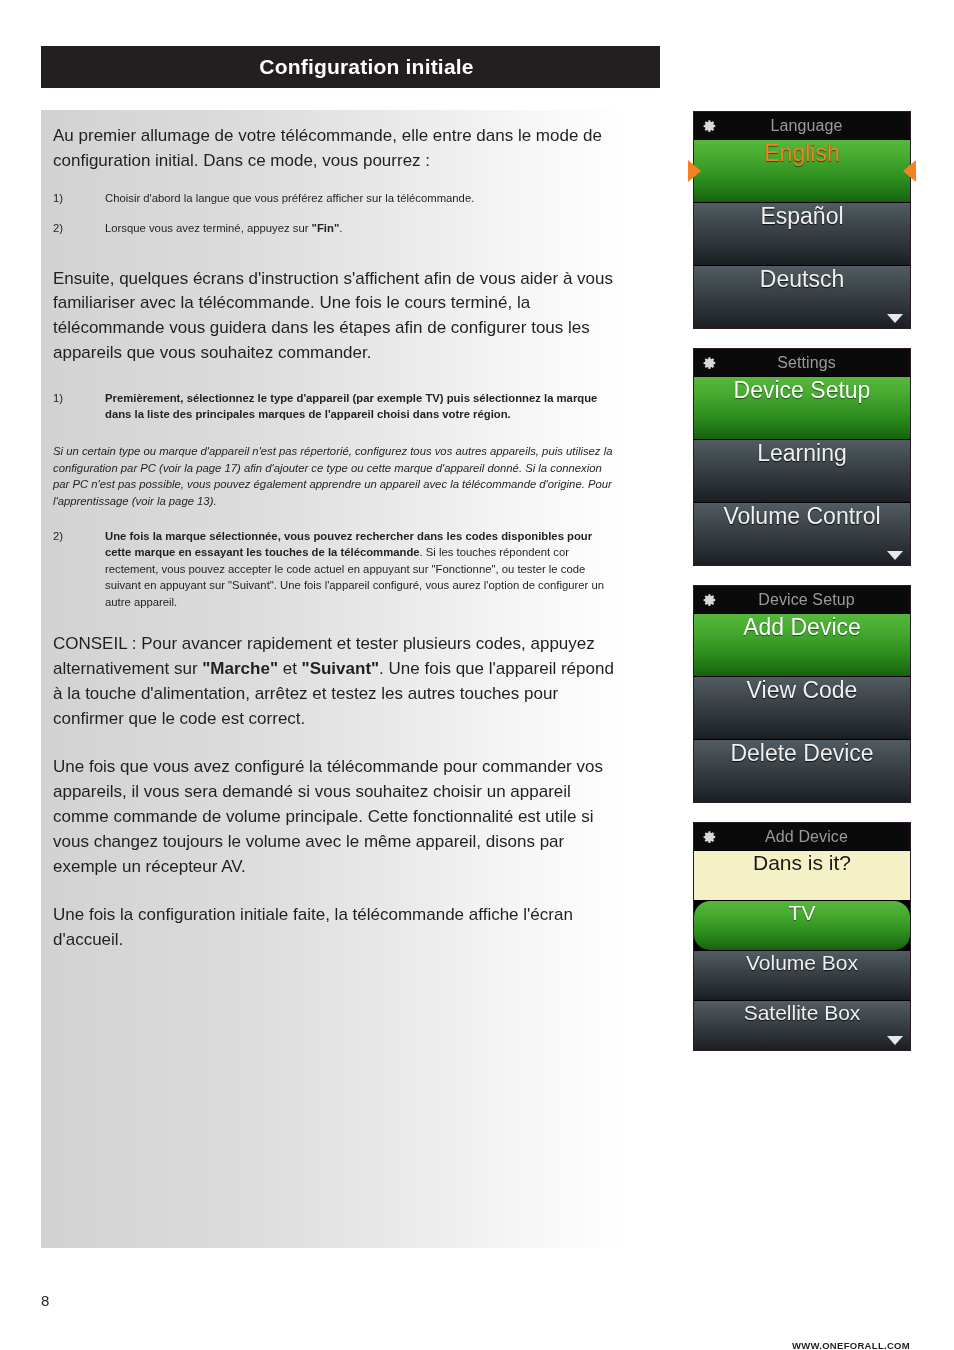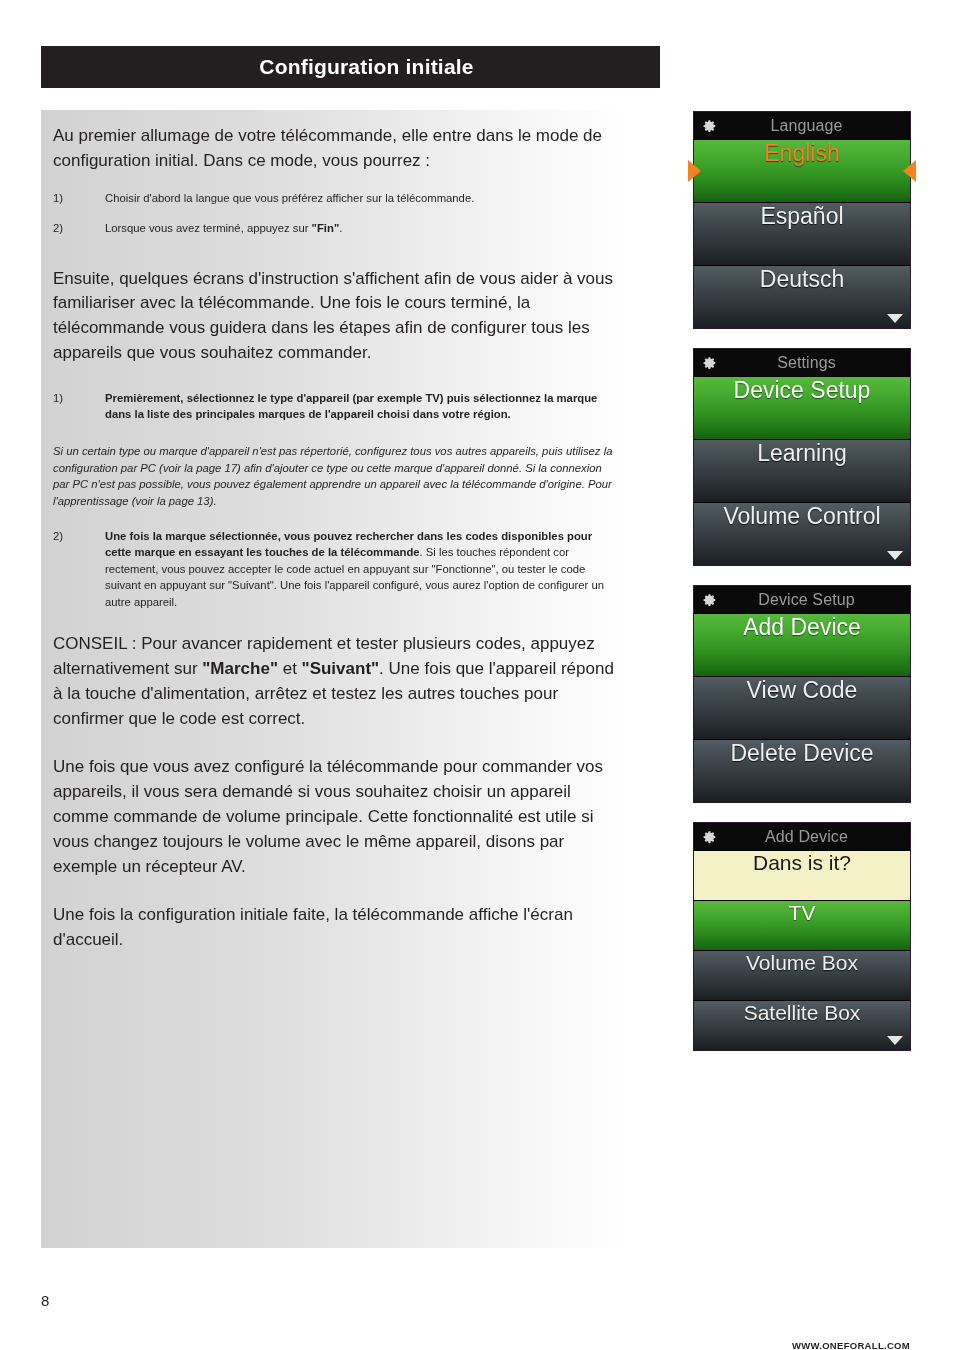--- a/index.html
+++ b/index.html
@@ -327,21 +327,21 @@
         <svg viewBox="0 0 24 24" width="14" height="14">
             <path fill="#d8d8d8" d="M12 8.2a3.8 3.8 0 100 7.6 3.8 3.8 0 000-7.6zm0 5.6a1.8 1.8 0 110-3.6 1.8 1.8 0 010 3.6z"></path>
             <path fill="#d8d8d8" d="M21 13.6v-3.2l-2.5-.4a6.9 6.9 0 00-.8-1.9l1.5-2-2.3-2.3-2 1.5a6.9 6.9 0 00-1.9-.8L12.6 2.2H9.4L9 4.7a6.9 6.9 0 00-1.9.8l-2-1.5-2.3 2.3 1.5 2a6.9 6.9 0 00-.8 1.9l-2.5.4v3.2l2.5.4c.2.7.4 1.3.8 1.9l-1.5 2 2.3 2.3 2-1.5c.6.4 1.2.6 1.9.8l.4 2.5h3.2l.4-2.5c.7-.2 1.3-.4 1.9-.8l2 1.5 2.3-2.3-1.5-2c.4-.6.6-1.2.8-1.9l2.5-.4z"></path>
           </svg>
       </span>
       <span class="hdr-title">Add Device</span>
     </div>
     <div class="row cream" style="height:49px;">
       <span class="row-label small">Dans is it?</span>
     </div>
-    <div class="row green" style="height:49px;">
+    <div class="row green" style="height:49px;border-radius:16px;">
       <span class="row-label small">TV</span>
     </div>
     <div class="row dark" style="height:49px;">
       <span class="row-label small">Volume Box</span>
     </div>
     <div class="row dark" style="height:49px;border-bottom:none;">
       <span class="row-label small">Satellite Box</span>
       <span class="scroll-arrow"></span>
     </div>
   </div>

